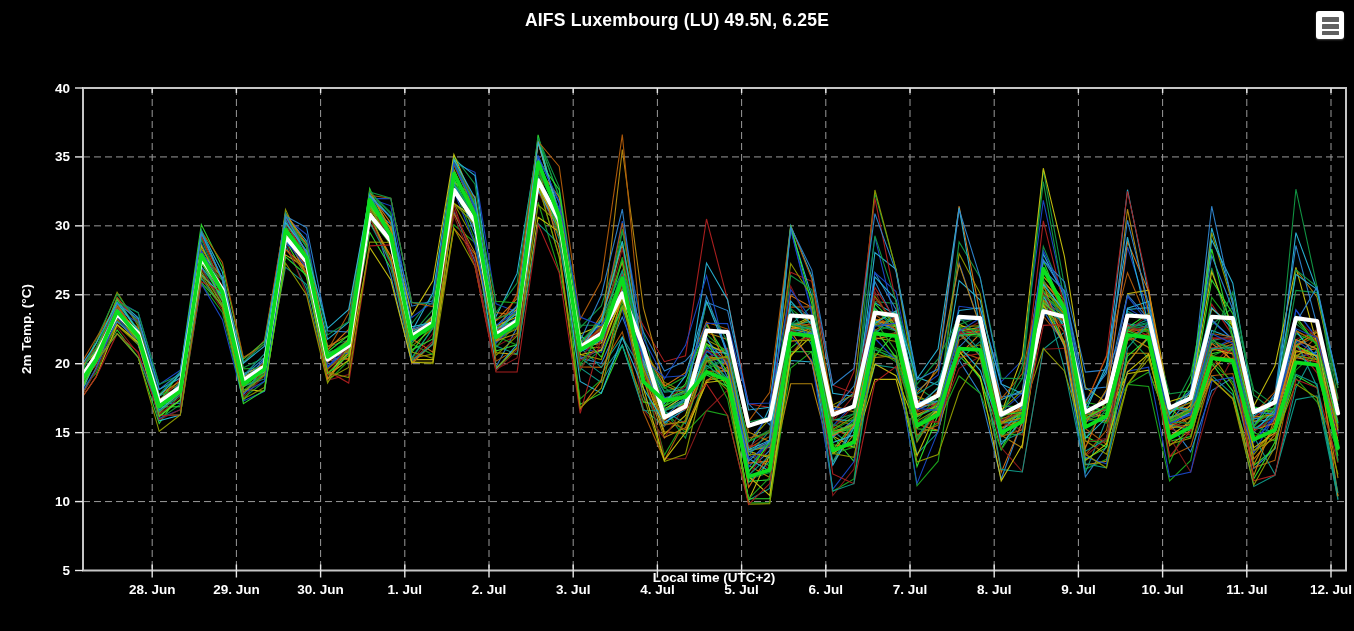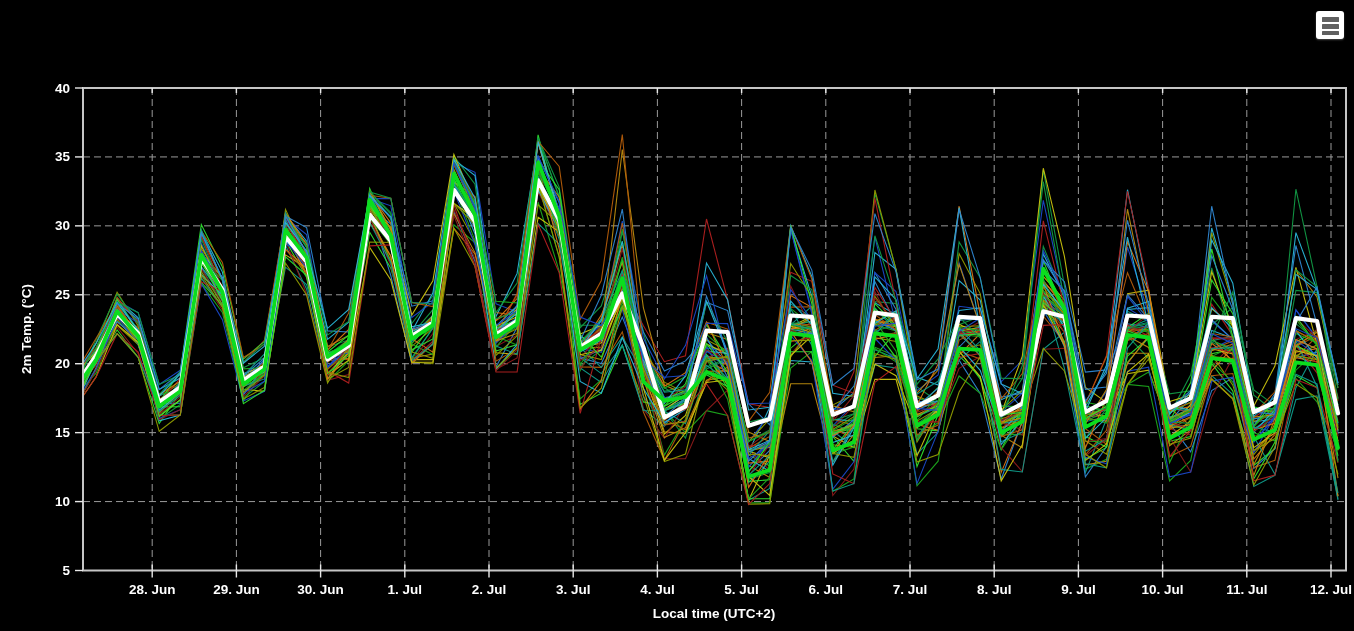--- a/index.html
+++ b/index.html
@@ -14,39 +14,40 @@
   .chart-subtitle{
     position:absolute; left:0; top:50px; width:100%; text-align:center;
     font-size:13.5px; font-weight:bold;
   }
   .y-axis-title{
     position:absolute; left:26px; top:329px;
     transform:translate(-50%,-50%) rotate(-90deg);
     font-size:13.5px; font-weight:bold; white-space:nowrap;
   }
   .x-axis-title{
-    position:absolute; left:714px; top:613px; transform:translate(-50%,-50%);
+    position:absolute; left:714px; top:577px; transform:translate(-50%,-50%);
     font-size:13.5px; font-weight:bold; white-space:nowrap;
   }
   .menu-btn{
     position:absolute; top:11px; right:10px; width:28px; height:28px;
     background:#ffffff; border:none; border-radius:3px; cursor:pointer;
     padding:0; box-shadow:0 1px 2px rgba(120,120,120,0.6);
   }
   .menu-icon{display:block; width:100%; padding-top:5px;}
   .menu-icon i{
     display:block; width:17px; height:4.5px; background:#606060;
     margin:0 auto 2.4px auto; border-radius:0.5px;
   }
   svg text{font-family:"Liberation Sans","DejaVu Sans",sans-serif;}
 </style>
 </head>
 <body>
 
 <div class="app">
+  <div class="chart-title">AIFS Luxembourg (LU) 49.5N, 6.25E</div>
 
   <button class="menu-btn">
     <span class="menu-icon">
         <i></i>
         <i></i>
         <i></i>
       </span>
   </button>
 
   <div class="y-axis-title">2m Temp. (°C)</div>

